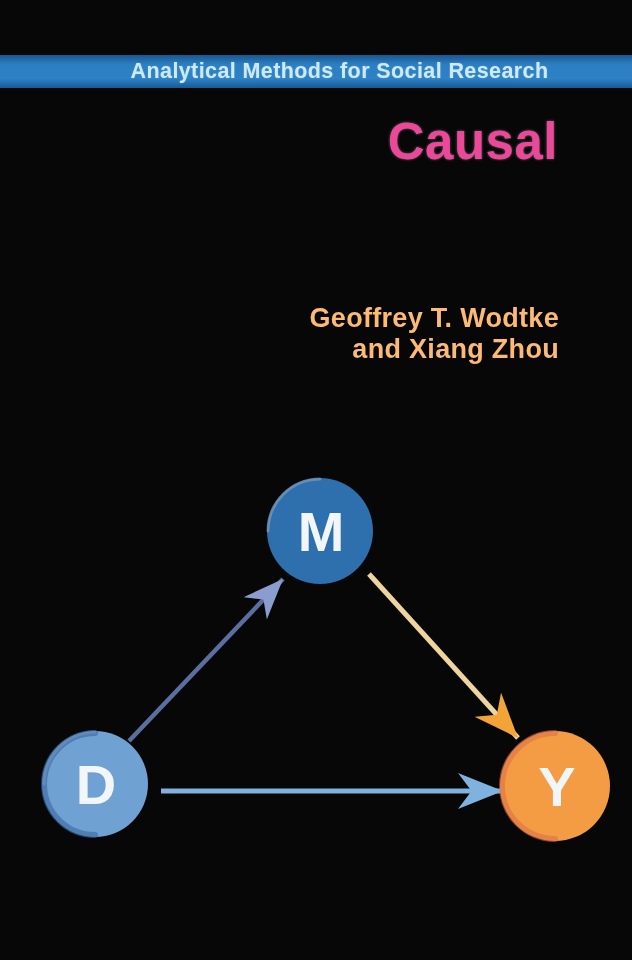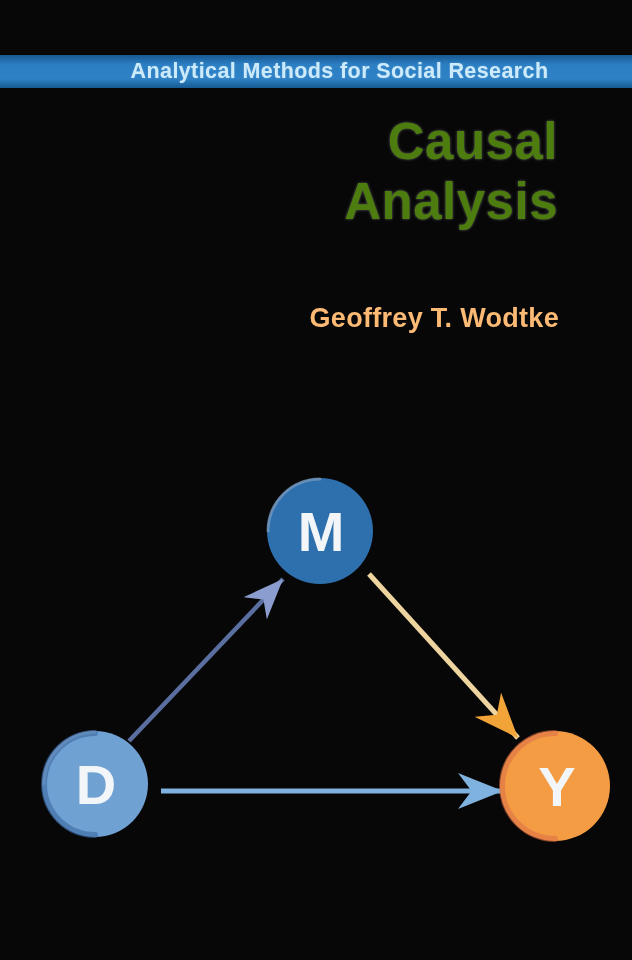--- a/index.html
+++ b/index.html
@@ -28,21 +28,21 @@
     font-weight: bold;
     letter-spacing: 0.4px;
     text-shadow: 0 0 2px rgba(120,190,235,0.55);
     margin-left: 47px;
   }
   .title-block {
     position: absolute;
     top: 112px;
     right: 74px;
     text-align: right;
-    color: #4d7c0f;
+    color: #ec4899;
     font-size: 51px;
     line-height: 60px;
     font-weight: bold;
     letter-spacing: 0.5px;
     text-shadow: 0 0 3px rgba(255,255,255,0.35);
   }
   .authors-block {
     position: absolute;
     top: 303px;
     right: 73px;
@@ -70,25 +70,25 @@
 <body>
 
 <div class="cover">
 
   <div class="series-banner">
     <span>Analytical Methods for Social Research</span>
   </div>
 
   <div class="title-block">
     <div>Causal</div>
-    <div>Analysis</div>
   </div>
 
   <div class="authors-block">
     <div>Geoffrey T. Wodtke</div>
+    <div>and Xiang Zhou</div>
   </div>
 
   <svg class="dag" width="632" height="960" viewBox="0 0 632 960">
     <defs>
       <marker id="headDM" viewBox="0 0 10 8" refX="10" refY="4" markerWidth="9" markerHeight="7.2" markerUnits="strokeWidth" orient="auto">
         <path d="M0,0 L10,4 L0,8 L3,4 Z" fill="#8a9dce"></path>
       </marker>
       <marker id="headMY" viewBox="0 0 10 8" refX="10" refY="4" markerWidth="9" markerHeight="7.2" markerUnits="strokeWidth" orient="auto">
         <path d="M0,0 L10,4 L0,8 L3,4 Z" fill="#f2a439"></path>
       </marker>

